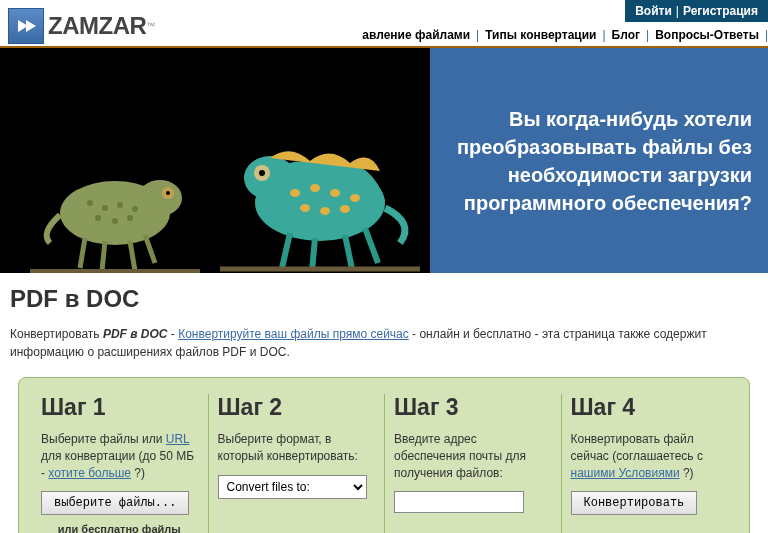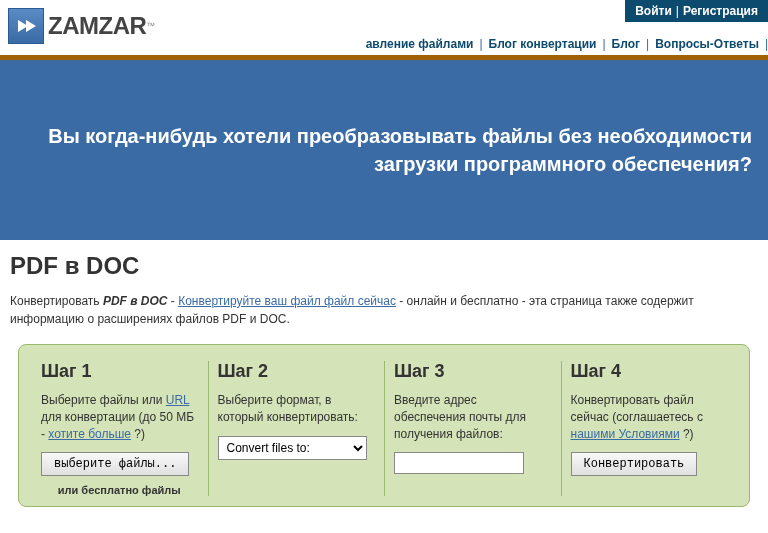--- a/index.html
+++ b/index.html
@@ -1,43 +1,43 @@
 <!DOCTYPE html>
 <html><head>
 <meta charset="utf-8">
 <style>
 * { margin: 0; padding: 0; box-sizing: border-box; }
 body { font-family: Arial, Helvetica, sans-serif; background: #fff; width: 768px; }
 .container { width: 768px; position: relative; }
-.header { height: 60px; position: relative; border-bottom: 5px solid #a16207; }
+.header { height: 48px; position: relative; border-bottom: 2px solid #a16207; }
 .logo { position: absolute; left: 8px; top: 8px; display: flex; align-items: center; }
 .logo-icon { width: 36px; height: 36px; background: linear-gradient(#5a8bc4, #3a6ba4); border: 1px solid #2a5a94; display: flex; align-items: center; justify-content: center; }
 .logo-text { font-size: 24px; font-weight: bold; color: #444; margin-left: 4px; letter-spacing: -0.5px; }
 .logo-tm { font-size: 9px; color: #888; vertical-align: super; }
 .nav { position: absolute; right: 0; bottom: 4px; display: flex; align-items: center; font-size: 12px; }
-.nav a { color: #0c4a6e; text-decoration: none; font-weight: bold; padding: 0 6px; }
+.nav a { color: #000000; text-decoration: none; font-weight: bold; padding: 0 6px; }
 .nav-sep { color: #3a6ba4; }
 .auth { position: absolute; right: 0; top: 0; background: #0c4a6e; color: #fff; font-size: 12px; padding: 4px 10px; display: flex; align-items: center; }
 .auth a { color: #fff; text-decoration: none; font-weight: bold; }
 .auth-sep { margin: 0 4px; color: #fff; }
-.hero { height: 180px; display: flex; flex-direction: column; }
+.hero { height: 225px; display: flex; }
 .hero-left { width: 430px; background: #000; position: relative; overflow: hidden; }
 .chameleon1 { position: absolute; left: 30px; bottom: 0; width: 170px; height: 130px; }
 .chameleon2 { position: absolute; left: 220px; bottom: 0; width: 200px; height: 160px; }
 .hero-right { flex: 1; background: #3a6ba4; color: #fff; text-align: right; padding: 20px 16px; display: flex; align-items: center; justify-content: flex-end; }
 .hero-text { font-size: 20px; line-height: 1.4; font-weight: bold; }
 .content { padding: 12px 10px; }
 .page-title { font-size: 24px; font-weight: bold; color: #333; margin-bottom: 12px; }
 .desc { font-size: 12px; color: #333; line-height: 1.5; }
 .desc b { font-weight: bold; font-style: italic; }
 .desc a { color: #3a6ba4; text-decoration: underline; }
 .steps { margin: 16px 8px 8px; background: #d4e3b8; border: 1px solid #9ab86e; border-radius: 8px; padding: 16px 12px 10px; display: flex; gap: 0; }
 .step { flex: 1; padding: 0 10px; position: relative; }
 .step + .step::before { content: ''; position: absolute; left: 0; top: 0; bottom: 0; width: 1px; background: #9ab86e; }
-.step-title { font-size: 18px; font-weight: bold; color: #333; margin-bottom: 10px; }
+.step-title { font-size: 23px; font-weight: bold; color: #333; margin-bottom: 10px; }
 .step-desc { font-size: 12px; color: #333; line-height: 1.4; margin-bottom: 10px; }
 .step-desc a { color: #3a6ba4; text-decoration: underline; }
 .btn { background: linear-gradient(#f8f8f8, #e0e0e0); border: 1px solid #888; padding: 4px 12px; font-size: 12px; cursor: pointer; font-family: Liberation Mono, monospace; }
 .select { background: #fff; border: 1px solid #888; padding: 3px 4px; font-size: 12px; width: 149px; font-family: inherit; }
 .input { background: #fff; border: 1px solid #888; padding: 3px 4px; font-size: 12px; width: 130px; font-family: inherit; }
 .drag-text { font-size: 11px; font-weight: bold; color: #333; margin-top: 8px; text-align: center; }
 </style>
 </head>
 <body>
 
@@ -53,21 +53,21 @@
         <span class="logo-tm">™</span>
     </div>
     <div class="auth">
       <a href="#">Войти</a>
       <span class="auth-sep">|</span>
       <a href="#">Регистрация</a>
     </div>
     <div class="nav">
       <a href="#">авление файлами</a>
       <span class="nav-sep">|</span>
-      <a href="#">Блог конвертации</a>
+      <a href="#">Типы конвертации</a>
       <span class="nav-sep">|</span>
       <a href="#">Блог</a>
       <span class="nav-sep">|</span>
       <a href="#">Вопросы-Ответы</a>
       <span class="nav-sep">|</span>
     </div>
   </div>
 
   <div class="hero">
     <div class="hero-left">
@@ -111,21 +111,21 @@
       </svg>
     </div>
     <div class="hero-right">
       <div class="hero-text">Вы когда-нибудь хотели преобразовывать файлы без необходимости загрузки программного обеспечения?</div>
     </div>
   </div>
 
   <div class="content">
     <h1 class="page-title">PDF в DOC</h1>
     <p class="desc">
-      <span>Конвертировать </span><b>PDF в DOC</b><span> - </span><a href="#">Конвертируйте ваш файл файл сейчас</a><span> - онлайн и бесплатно - эта страница также содержит информацию о расширениях файлов PDF и DOC.</span>
+      <span>Конвертировать </span><b>PDF в DOC</b><span> - </span><a href="#">Конвертируйте ваш файлы прямо сейчас</a><span> - онлайн и бесплатно - эта страница также содержит информацию о расширениях файлов PDF и DOC.</span>
     </p>
 
     <div class="steps">
       <div class="step">
         <div class="step-title">Шаг 1</div>
         <div class="step-desc">
           <span>Выберите файлы или </span><a href="#">URL</a><span> для конвертации (до 50 МБ - </span><a href="#">хотите больше</a><span> ?)</span>
         </div>
         <button class="btn">выберите файлы...</button>
         <div class="drag-text">или бесплатно файлы</div>

